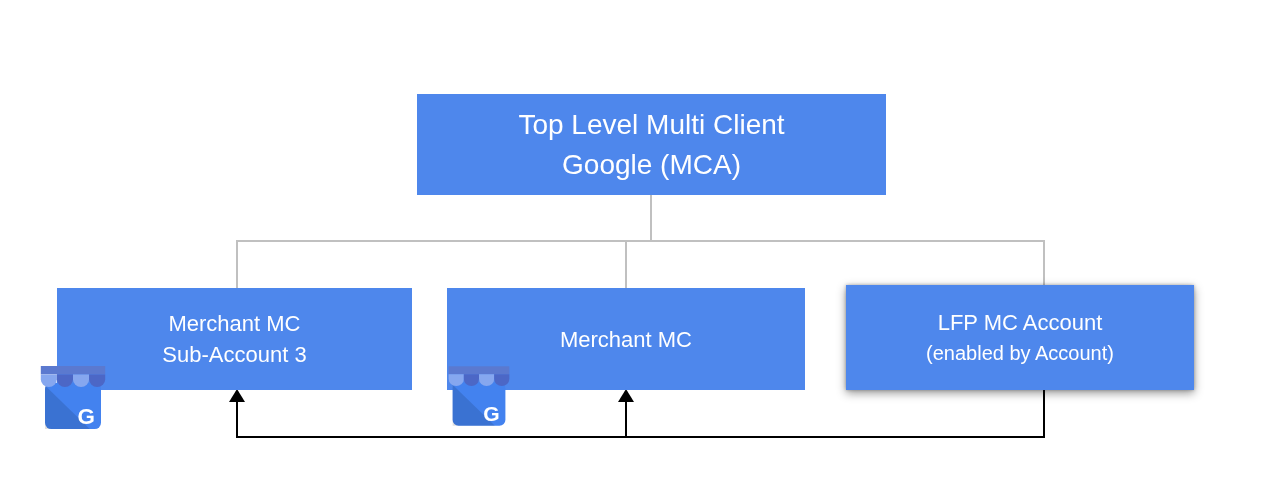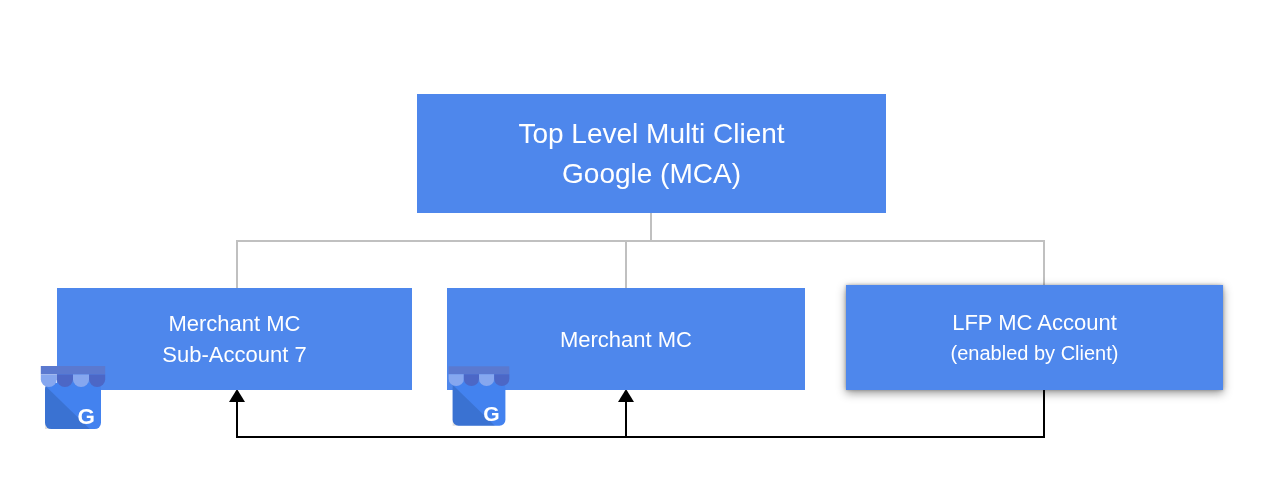--- a/index.html
+++ b/index.html
@@ -20,24 +20,24 @@
   }
   
   .node{
     position:absolute;
     background:var(--node-fill);
     color:var(--node-text);
     display:flex;flex-direction:column;
     justify-content:center;align-items:center;
     text-align:center;
   }
-  .node-top{left:417px;top:94px;width:469px;height:119px;font-size:28px;line-height:40px;}
+  .node-top{left:417px;top:94px;width:469px;height:101px;font-size:28px;line-height:40px;}
   .node-m1 {left:57px; top:288px;width:355px;height:102px;font-size:22px;line-height:31px;}
   .node-m2 {left:447px;top:288px;width:358px;height:102px;font-size:22px;line-height:31px;}
-  .node-lfp{left:846px;top:285px;width:377px;height:105px;font-size:22px;line-height:31px;
+  .node-lfp{left:846px;top:285px;width:348px;height:105px;font-size:22px;line-height:31px;
             box-shadow:0 3px 9px rgba(0,0,0,0.42), 0 0 3px rgba(0,0,0,0.25);}
   .node-lfp .line2{font-size:20px;}
   
   .seg{position:absolute;}
   .gray{background:var(--tree-line);}
   .black{background:var(--flow-line);}
   .g-top-drop {left:650px; top:195px;width:2px;height:46px;}
   .g-horizontal{left:236px; top:240px;width:809px;height:2px;}
   .g-drop-m1  {left:236px; top:241px;width:2px;height:47px;}
   .g-drop-m2  {left:625px; top:241px;width:2px;height:47px;}
@@ -78,30 +78,30 @@
   <div class="arrow-up arrow-m1"></div>
   <div class="arrow-up arrow-m2"></div>
 
   <div class="node node-top">
     <div class="line1">Top Level Multi Client</div>
     <div class="line2">Google (MCA)</div>
   </div>
 
   <div class="node node-m1">
     <div class="line1">Merchant MC</div>
-    <div class="line2">Sub-Account 7</div>
+    <div class="line2">Sub-Account 3</div>
   </div>
 
   <div class="node node-m2">
     <div class="line1">Merchant MC</div>
   </div>
 
   <div class="node node-lfp">
     <div class="line1">LFP MC Account</div>
-    <div class="line2">(enabled by Client)</div>
+    <div class="line2">(enabled by Account)</div>
   </div>
 
   <div class="gbp-icon gbp-icon-1">
     <svg viewBox="0 0 100 90" xmlns="http://www.w3.org/2000/svg">
       <rect x="10" y="24" width="80" height="66" rx="9" fill="#4382ef"></rect>
       <polygon points="10,28 10,90 74,90" fill="rgba(0,0,0,0.12)"></polygon>
       <rect x="4" y="0" width="92" height="12" fill="#5b79cf"></rect>
       <path d="M4,12 h23 v7 a11.5,11 0 0 1 -23,0 z" fill="#86a7ef"></path>
       <path d="M27,12 h23 v7 a11.5,11 0 0 1 -23,0 z" fill="#4c67c6"></path>
       <path d="M50,12 h23 v7 a11.5,11 0 0 1 -23,0 z" fill="#86a7ef"></path>

